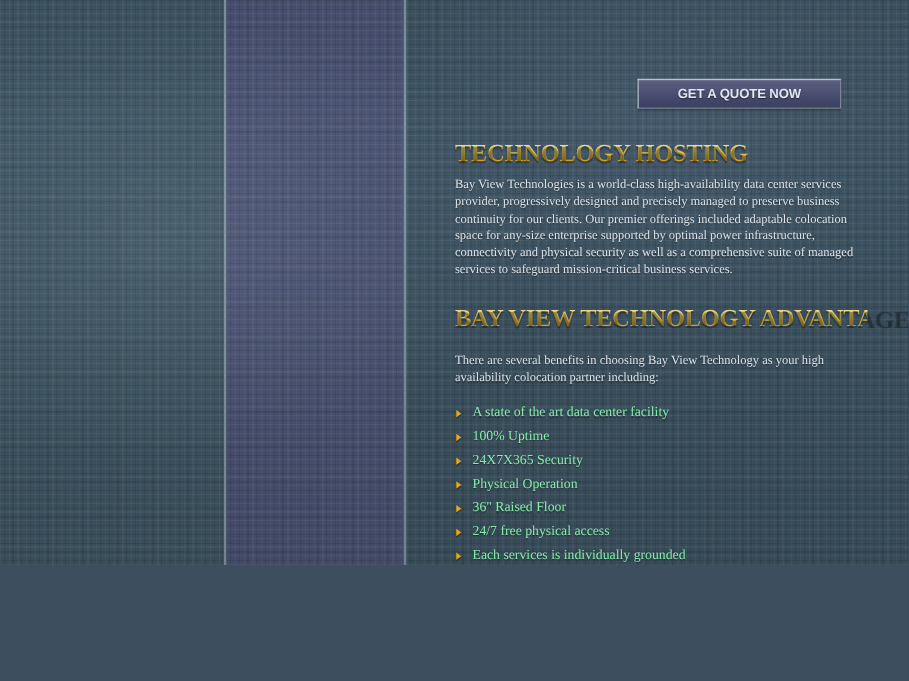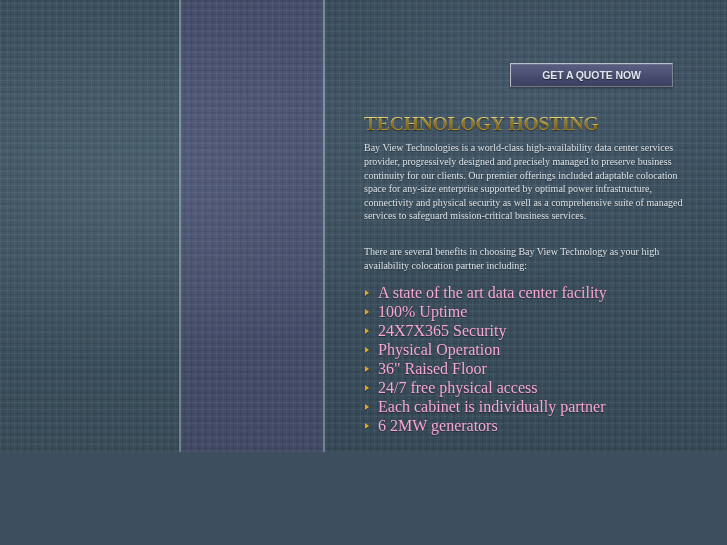--- a/index.html
+++ b/index.html
@@ -148,36 +148,36 @@
   .body-copy {
     margin: 7px 0 0 0;
     font-family: "Liberation Serif", "DejaVu Serif", serif;
     font-size: 10px;
     line-height: 13.6px;
     color: #dfe5ea;
     text-shadow: 0 1px 1px rgba(0,0,0,0.45);
   }
 
   #heading-2-wrap { margin-top: 22px; }
-  #intro-2 { margin-top: 6px; }
+  #intro-2 { margin-top: 16px; }
 
   
   #benefits-list {
     list-style: none;
     margin: 14px 0 0 0;
     padding: 0;
   }
   #benefits-list li {
     position: relative;
     padding-left: 14px;
     margin-bottom: 5.2px;
     font-family: "Liberation Serif", "DejaVu Serif", serif;
-    font-size: 16px;
+    font-size: 11px;
     line-height: 13.8px;
-    color: #f9a8d4;
+    color: #86efac;
     text-shadow: 0 1px 1px rgba(0,0,0,0.45);
   }
   .bullet-arrow {
     position: absolute;
     left: 1px;
     top: 4px;
     width: 0;
     height: 0;
     border-top: 3.2px solid transparent;
     border-bottom: 3.2px solid transparent;
@@ -203,29 +203,30 @@
     <span id="quote-btn-label">GET A QUOTE NOW</span>
   </div>
 
   <div id="content">
 
     <h1 class="section-heading">TECHNOLOGY HOSTING</h1>
 
     <p class="body-copy">Bay View Technologies is a world-class high-availability data center services provider, progressively designed and precisely managed to preserve business continuity for our clients. Our premier offerings included adaptable colocation space for any-size enterprise supported by optimal power infrastructure, connectivity and physical security as well as a comprehensive suite of managed services to safeguard mission-critical business services.</p>
 
     <div id="heading-2-wrap">
+      <h2 class="section-heading">BAY VIEW TECHNOLOGY ADVANTAGE</h2>
 
       <p class="body-copy" id="intro-2">There are several benefits in choosing Bay View Technology as your high availability colocation partner including:</p>
     </div>
 
     <ul id="benefits-list">
         <li><span class="bullet-arrow"></span><span>A state of the art data center facility</span></li>
         <li><span class="bullet-arrow"></span><span>100% Uptime</span></li>
         <li><span class="bullet-arrow"></span><span>24X7X365 Security</span></li>
         <li><span class="bullet-arrow"></span><span>Physical Operation</span></li>
         <li><span class="bullet-arrow"></span><span>36" Raised Floor</span></li>
         <li><span class="bullet-arrow"></span><span>24/7 free physical access</span></li>
-        <li><span class="bullet-arrow"></span><span>Each cabinet is individually partner</span></li>
+        <li><span class="bullet-arrow"></span><span>Each services is individually grounded</span></li>
         <li><span class="bullet-arrow"></span><span>6 2MW generators</span></li>
       </ul>
 
   </div>
 </div>
 
 </body></html>

